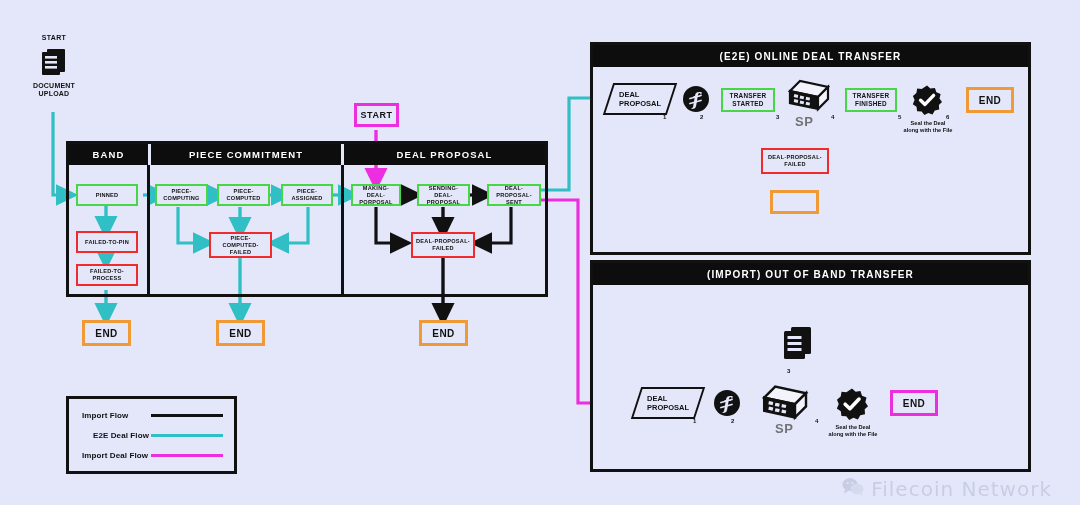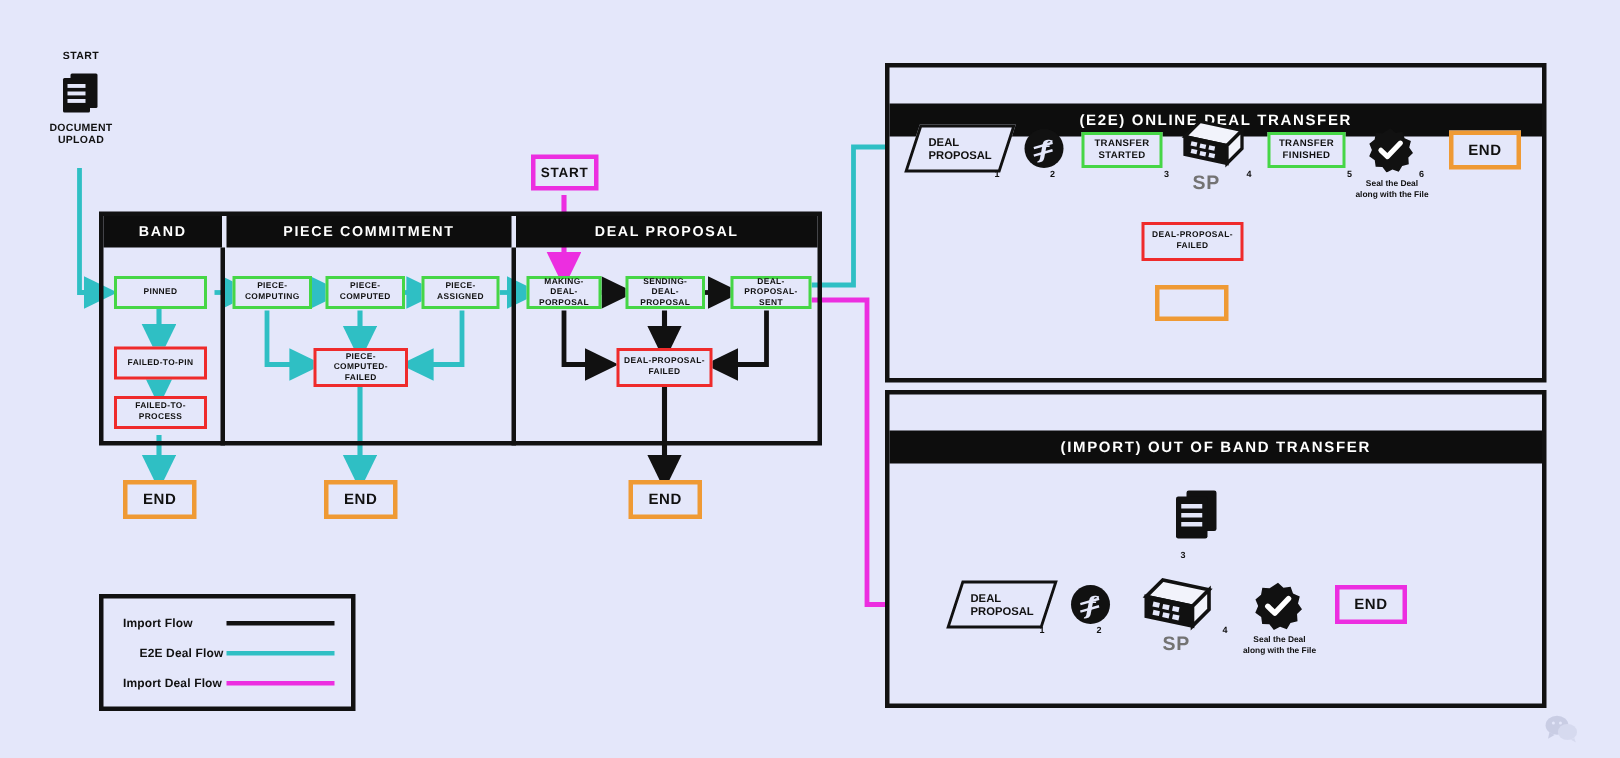--- a/index.html
+++ b/index.html
@@ -53,21 +53,21 @@
     display:flex; align-items:center; justify-content:center;
     font-size:9.5px; font-weight:bold; letter-spacing:1.1px;
   }
   .lane-div { position:absolute; background:#111; }
 
   
   .panel { position:absolute; border:3px solid #111; background:#e4e7fa; }
   .panel-hdr {
     position:absolute; background:#0d0d0d; color:#fff;
     display:flex; align-items:center; justify-content:center;
-    font-size:10px; font-weight:bold; letter-spacing:1.1px;margin-top:24px;
+    font-size:10px; font-weight:bold; letter-spacing:1.1px;
   }
 
   
   .para {
     position:absolute; display:flex; align-items:center; justify-content:center;
     font-size:7.5px; font-weight:bold; line-height:1.2; color:#111;
     border:2.5px solid #111; transform: skewX(-18deg); background:#e4e7fa;
   }
   .para span { display:block; transform: skewX(18deg); }
 
@@ -366,15 +366,16 @@
     <span>
       <svg width="22" height="20" viewBox="0 0 22 20">
         <ellipse cx="8" cy="7.5" rx="7.6" ry="6.4" fill="#8d93b5"></ellipse>
         <polygon points="3,12 2,16.5 6.4,14" fill="#8d93b5"></polygon>
         <ellipse cx="15" cy="12" rx="6.4" ry="5.4" fill="#b9bed6"></ellipse>
         <polygon points="19.5,16 20.6,19 17.3,17.2" fill="#b9bed6"></polygon>
         <circle cx="5.6" cy="6" r="1" fill="#e4e7fa"></circle>
         <circle cx="10.3" cy="6" r="1" fill="#e4e7fa"></circle>
       </svg>
     </span>
+    <span class="wm-txt">Filecoin Network</span>
   </div>
 
 </div>
 
 </body></html>

